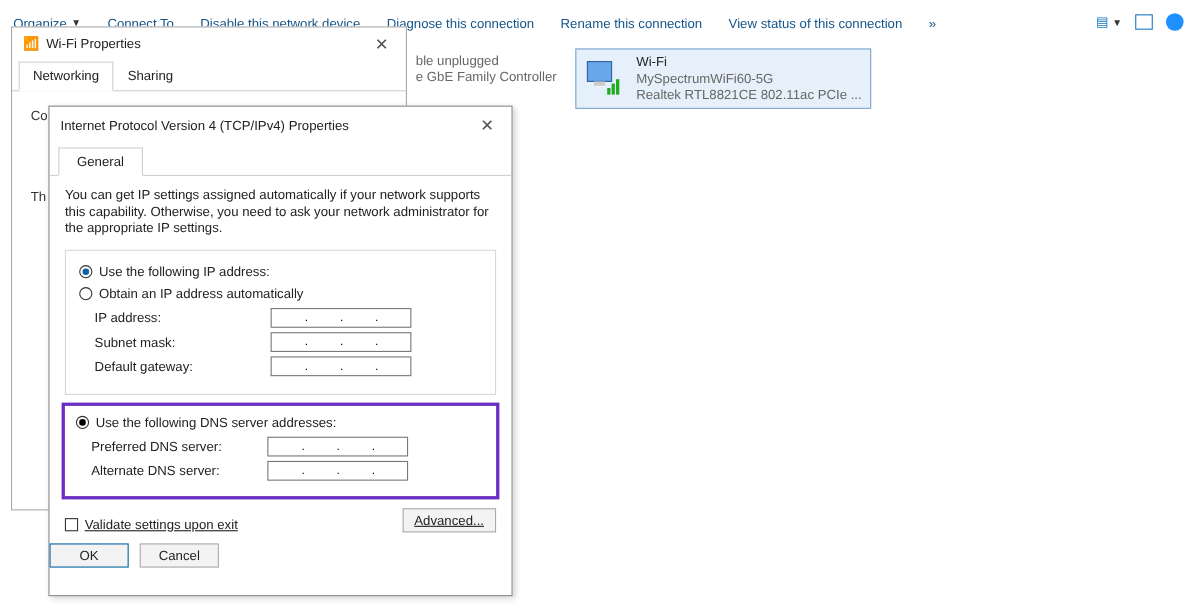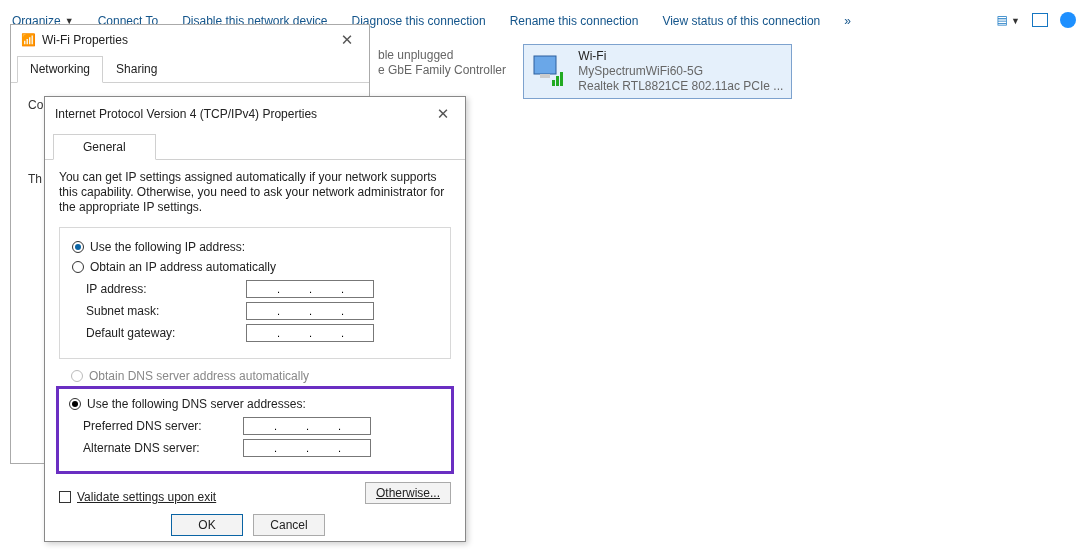--- a/index.html
+++ b/index.html
@@ -27,39 +27,39 @@
   .close-x { width: 24px; text-align: center; font-size: 15px; color: #555; }
   .wifi-tabs { display: flex; gap: 0; padding: 0 6px; border-bottom: 1px solid #d0d0d0; }
   .wifi-tab { padding: 5px 12px 6px 12px; font-size: 12px; position: relative; top: 1px; border: 1px solid transparent; }
   .wifi-tab.active { border: 1px solid #d0d0d0; border-bottom: 1px solid #fff; background: #fff; }
 
   
   .ipv4 { position: absolute; left: 44px; top: 96px; width: 422px; height: 446px; background: #fff; border: 1px solid #888; box-shadow: 2px 2px 6px rgba(0,0,0,0.2); }
   .ipv4-title { display: flex; align-items: center; padding: 8px 10px; font-size: 12px; gap: 40px; }
   .ipv4-title .spacer { flex: 1; }
   .ipv4-tabs { display: flex; padding: 0 8px; border-bottom: 1px solid #d0d0d0; margin-top: 2px; }
-  .ipv4-tab { padding: 5px 29px; border: 1px solid #d0d0d0; border-bottom: 1px solid #fff; position: relative; top: 1px; background: #fff; font-size: 12px; }
+  .ipv4-tab { padding: 5px 16px; border: 1px solid #d0d0d0; border-bottom: 1px solid #fff; position: relative; top: 1px; background: #fff; font-size: 12px; }
   .ipv4-body { padding: 10px 14px 0 14px; }
   .help-text { font-size: 12px; line-height: 15px; margin-bottom: 12px; }
   .group { border: 1px solid #d8d8d8; padding: 10px 12px 12px 12px; margin-bottom: 10px; position: relative; }
   .radio-row { display: flex; align-items: center; gap: 6px; margin: 2px 0 6px 0; font-size: 12px; }
   .radio { width: 12px; height: 12px; border: 1px solid #333; border-radius: 50%; display: inline-flex; align-items: center; justify-content: center; }
   .radio.disabled { border-color: #bbb; }
   .radio.checked::after { content: ""; width: 6px; height: 6px; background: #0a64a4; border-radius: 50%; display: block; }
   .radio.checked.black::after { background: #000; }
   .field-row { display: flex; align-items: center; margin: 4px 0 4px 14px; font-size: 12px; }
   .field-row label { width: 160px; }
   .ip-box { width: 128px; height: 18px; border: 1px solid #777; background: #fff; display: flex; align-items: center; justify-content: space-evenly; font-size: 11px; color: #000; }
   .ip-box span { width: 2px; text-align: center; }
   .highlight { border: 3px solid #6a2fc2; padding: 6px 10px 10px 10px; margin: -3px -3px 8px -3px; }
   .check-row { display: flex; align-items: center; gap: 6px; font-size: 12px; margin-top: 8px; }
   .checkbox { width: 12px; height: 12px; border: 1px solid #333; }
   .btn { min-width: 72px; height: 22px; border: 1px solid #aaa; background: #f3f3f3; font-size: 12px; display: inline-flex; align-items: center; justify-content: center; padding: 0 10px; }
   .btn.primary { border: 1px solid #0a64a4; }
-  .dialog-buttons { display: flex; justify-content: center; gap: 10px; padding: 10px 14px 12px 0; }
+  .dialog-buttons { display: flex; justify-content: flex-start; gap: 10px; padding: 10px 14px 12px 0; }
   .disabled-text { color: #888; }
 
   
   .peek { position: absolute; font-size: 12px; color: #333; }
 </style>
 </head>
 <body>
 
 <div class="toolbar">
   <div class="toolbar-item">
@@ -159,24 +159,20 @@
       <div class="field-row">
           <label>Default gateway:</label>
           <div class="ip-box">
             <span>.</span>
             <span>.</span>
             <span>.</span>
           </div>
         </div>
     </div>
 
-    <div class="radio-row" style="margin-left:12px;">
-      <span class="radio disabled"></span>
-      <span class="disabled-text">Obtain DNS server address automatically</span>
-    </div>
 
     <div class="highlight">
       <div class="radio-row">
         <span class="radio checked black"></span>
         <span>Use the following DNS server addresses:</span>
       </div>
       <div class="field-row">
           <label>Preferred DNS server:</label>
           <div class="ip-box">
             <span>.</span>
@@ -192,20 +188,20 @@
             <span>.</span>
           </div>
         </div>
     </div>
 
     <div style="display:flex; align-items:center; justify-content:space-between; margin-top:4px;text-decoration:underline;">
       <div class="check-row">
         <span class="checkbox"></span>
         <span>Validate settings upon exit</span>
       </div>
-      <div class="btn">Otherwise...</div>
+      <div class="btn">Advanced...</div>
     </div>
   </div>
   <div class="dialog-buttons">
     <div class="btn primary">OK</div>
     <div class="btn">Cancel</div>
   </div>
 </div>
 
 </body></html>

